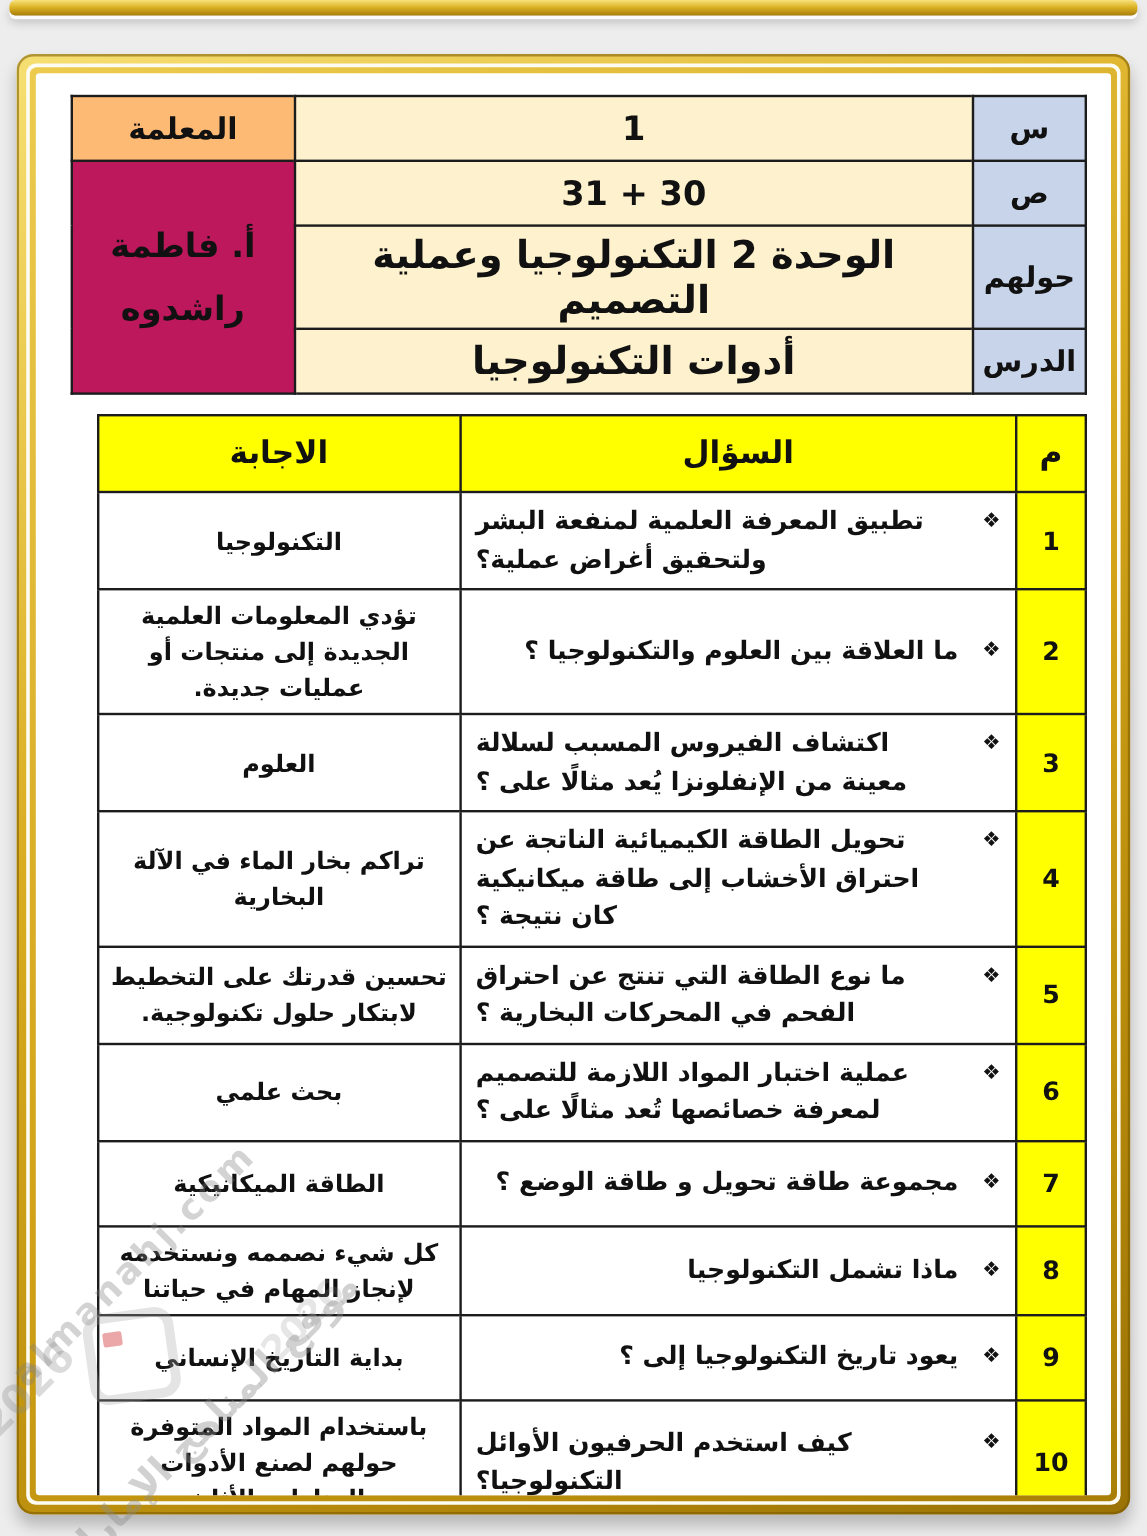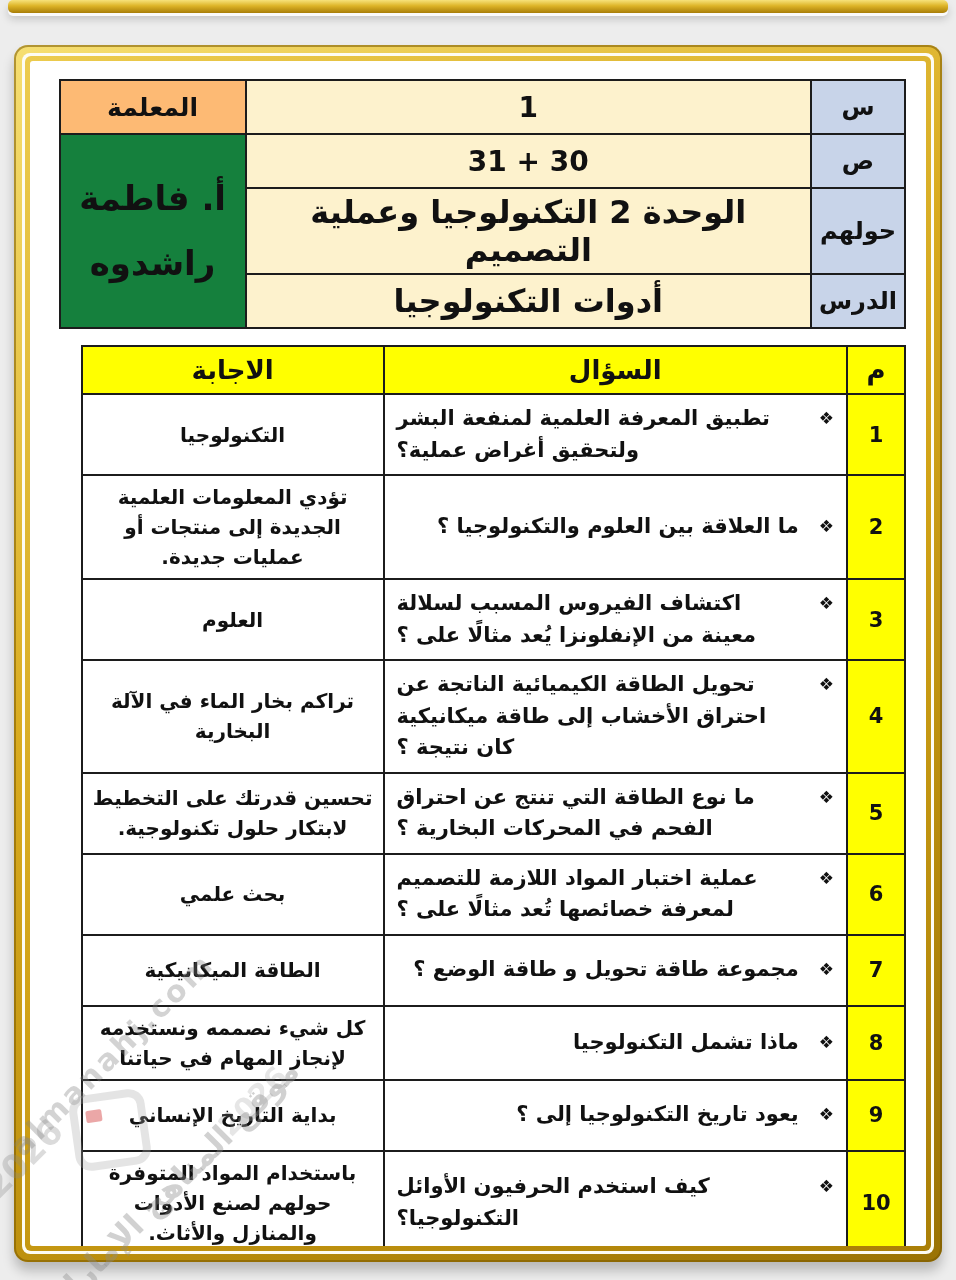--- a/index.html
+++ b/index.html
@@ -51,29 +51,29 @@
   .info-table .cell-value {
     background: #fdf2cd; text-align: center;
     font-size: 32px; font-weight: bold; padding: 4px 10px;
   }
   .info-table .cell-num { font-size: 28px; }
   .info-table .cell-teacher-label {
     background: #fdba74; width: 186px; text-align: center;
     font-size: 25px; font-weight: bold;
   }
   .info-table .cell-teacher-name {
-    background: #15803d; text-align: center;
-    font-size: 34px; font-weight: bold; line-height: 1.9; padding: 6px 14px;
+    background: #be185d; text-align: center;
+    font-size: 28px; font-weight: bold; line-height: 1.9; padding: 6px 14px;
   }
 
   
   .qa-table { width: calc(99% - 22px); margin-top: 16px; margin-left: auto; margin-right: 0; }
   .qa-table th {
     background: #ffff00; font-size: 26px; font-weight: bold;
-    height: 48px; text-align: center; padding: 2px;
+    height: 64px; text-align: center; padding: 2px;
   }
   .qa-table .cell-no {
     background: #ffff00; width: 58px; text-align: center;
     font-size: 21px; font-weight: bold;
   }
   .qa-table td { height: 71px; background: #fff; }
   .qa-table .cell-q { padding: 8px 12px; }
   .qa-table .cell-a {
     width: 302px; text-align: center; font-size: 20px; font-weight: bold;
     line-height: 1.5; padding: 6px 10px; border-radius: 31px;

